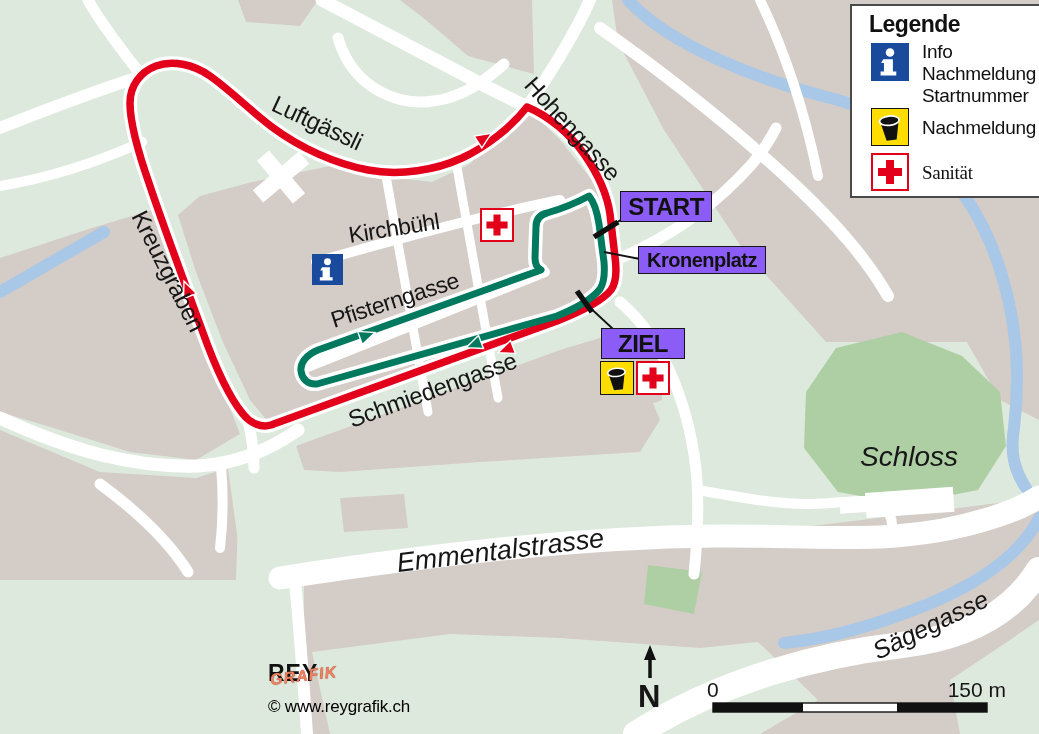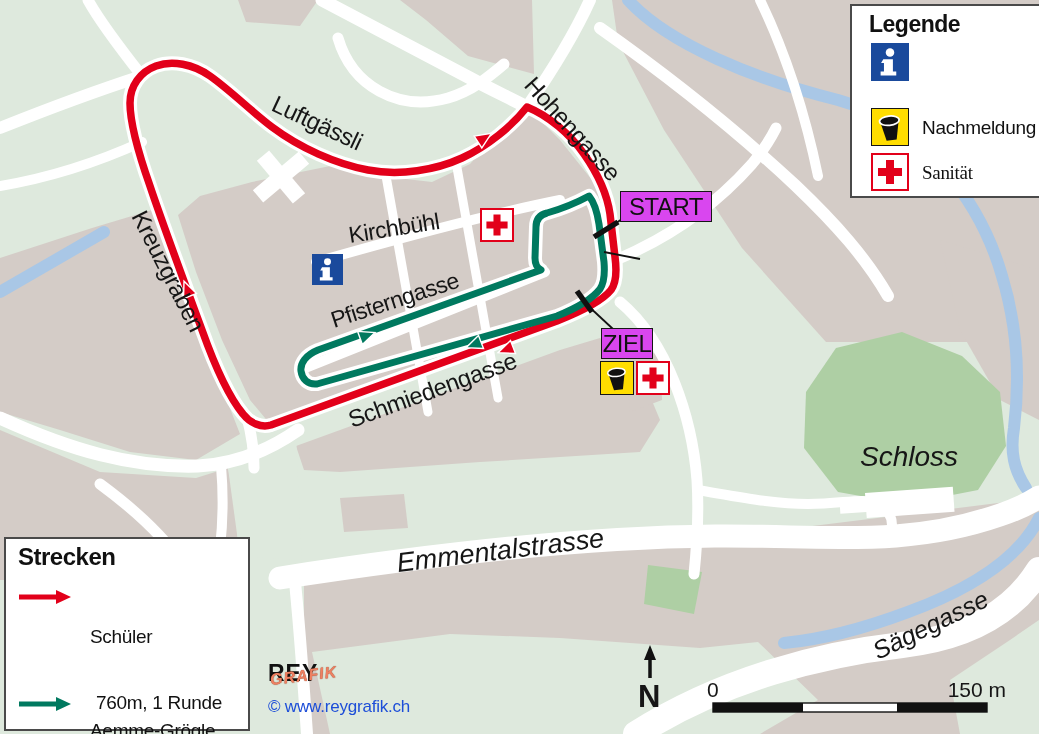--- a/index.html
+++ b/index.html
@@ -6,26 +6,26 @@
   *{box-sizing:border-box;}
   .stage{position:relative;width:1039px;height:734px;overflow:hidden;background:#dee9dd;
          font-family:"Liberation Sans",sans-serif;outline:1px solid #9a9a9a;}
   .stage svg.basemap{position:absolute;left:0;top:0;}
   svg text{font-family:"Liberation Sans",sans-serif;fill:#161616;}
   svg text.street{font-size:23px;letter-spacing:-0.5px;}
   svg text.street-big{font-size:24px;letter-spacing:-0.5px;}
   svg text.italic{font-style:italic;}
   svg text.scale-txt{font-size:21px;}
   svg text.compass-n{font-size:31px;font-weight:bold;}
-  .marker-box{position:absolute;background:#d946ef;border:1.7px solid #161616;
+  .marker-box{position:absolute;background:#8b5cf6;border:1.7px solid #161616;
               display:flex;align-items:center;justify-content:center;
-              font-weight:normal;color:#111;letter-spacing:-0.5px;}
+              font-weight:bold;color:#111;letter-spacing:-0.5px;}
   .marker-start{left:620px;top:191px;width:92px;height:31px;font-size:24px;}
   .marker-kronenplatz{left:638px;top:246px;width:128px;height:28px;font-size:20px;}
-  .marker-ziel{left:601px;top:328px;width:52px;height:31px;font-size:24px;}
+  .marker-ziel{left:601px;top:328px;width:84px;height:31px;font-size:24px;}
 
   .icon-tile{display:inline-block;position:relative;}
   .tile-info{background:#1a4a9c;}
   .tile-cup{background:#ffdd00;border:1.6px solid #161616;}
   .tile-cross{background:#fff;border:2px solid #e2001a;}
   .icon-tile svg{display:block;width:100%;height:100%;}
 
   .map-icon{position:absolute;}
   .map-icon-info{left:312px;top:254px;width:31px;height:31px;}
   .map-icon-cross{left:480px;top:208px;width:34px;height:34px;}
@@ -60,21 +60,21 @@
   .t-aemme{top:137px;}
   .indent1{padding-left:6px;}
 
   
   .logo{position:absolute;left:268px;top:660px;width:110px;height:40px;}
   .logo .rey{font-weight:900;font-size:23px;letter-spacing:1px;color:#111;
              font-stretch:condensed;}
   .logo .grafik{position:absolute;left:2px;top:7px;color:#ee8062;font-style:italic;
                 font-weight:bold;font-size:16px;letter-spacing:1px;transform:rotate(-7deg);
                 text-shadow:0 0 1px #7a2e12;}
-  .copyright{position:absolute;left:268px;top:697px;font-size:17px;color:#1d4ed8;
+  .copyright{position:absolute;left:268px;top:697px;font-size:17px;color:#000000;
              letter-spacing:-0.2px;}
 </style>
 </head>
 <body>
 
 <div class="stage">
 
   <svg class="basemap" width="1039" height="734" viewBox="0 0 1039 734">
 
     <g fill="#d4ccc7">
@@ -187,20 +187,21 @@
       <rect x="713" y="703" width="90" height="9" fill="#111"></rect>
       <rect x="803" y="703" width="94" height="9" fill="#fff"></rect>
       <rect x="897" y="703" width="90" height="9" fill="#111"></rect>
       <rect x="713" y="703" width="274" height="9" fill="none" stroke="#111" stroke-width="1.4"></rect>
       <text class="scale-txt" x="707" y="697">0</text>
       <text class="scale-txt" x="1006" y="697" text-anchor="end">150 m</text>
     </g>
   </svg>
 
   <div class="marker-box marker-start">START</div>
+  <div class="marker-box marker-kronenplatz">Kronenplatz</div>
   <div class="marker-box marker-ziel">ZIEL</div>
 
   <span class="icon-tile tile-info map-icon map-icon-info">
     <svg viewBox="0 0 34 34">
         <g fill="#fff">
       <circle cx="17" cy="8.5" r="3.8"></circle>
       <path d="M 11,14.5 h 8.6 v 11 h 3 v 3.5 h -14 v -3.5 h 3 v -7.5 h -2.6 z"></path>
     </g>
       </svg>
   </span>
@@ -229,58 +230,42 @@
   <div class="legend">
     <div class="legend-title">Legende</div>
     <span class="icon-tile tile-info">
       <svg viewBox="0 0 34 34">
           <g fill="#fff">
         <circle cx="17" cy="8.5" r="3.8"></circle>
         <path d="M 11,14.5 h 8.6 v 11 h 3 v 3.5 h -14 v -3.5 h 3 v -7.5 h -2.6 z"></path>
       </g>
         </svg>
     </span>
+    <div class="legend-lines">
+      <div>Info</div>
+      <div>Nachmeldung</div>
+      <div>Startnummer</div>
+    </div>
     <span class="icon-tile tile-cup">
       <svg viewBox="0 0 34 34">
           <g transform="rotate(-6 17 17)">
         <path d="M 8.5,12 L 26,10.5 L 22,29.5 L 12.5,29.5 Z" fill="#111"></path>
         <ellipse cx="17" cy="11" rx="9.3" ry="4.4" fill="#111" stroke="#fff" stroke-width="1.6"></ellipse>
       </g>
         </svg>
     </span>
     <div class="legend-label l-cup">Nachmeldung</div>
     <span class="icon-tile tile-cross">
       <svg viewBox="0 0 34 34">
         <path d="M 13,5 H 21 V 13 H 29 V 21 H 21 V 29 H 13 V 21 H 5 V 13 H 13 Z" fill="#e2001a"></path>
       </svg>
     </span>
     <div class="legend-label l-cross">Sanität</div>
   </div>
 
-  <div class="strecken">
-    <div class="strecken-title">Strecken</div>
-    <svg class="arrow arrow-red" viewBox="0 0 52 14">
-      <line x1="0" y1="7" x2="38" y2="7" stroke="#e2001a" stroke-width="5"></line>
-      <polygon points="37,0 52,7 37,14" fill="#e2001a"></polygon>
-    </svg>
-    <div class="strecken-text t-schueler">
-      <div>Schüler</div>
-      <div class="indent1">760m, 1 Runde</div>
-      
-      
-    </div>
-    <svg class="arrow arrow-green" viewBox="0 0 52 14">
-      <line x1="0" y1="7" x2="38" y2="7" stroke="#00795f" stroke-width="5"></line>
-      <polygon points="37,0 52,7 37,14" fill="#00795f"></polygon>
-    </svg>
-    <div class="strecken-text t-aemme">
-      <div>Aemme-Grögle</div>
-      
-    </div>
-  </div>
 
   <div class="logo">
     <span class="rey">REY</span>
     <span class="grafik">GRAFIK</span>
   </div>
   <div class="copyright">© www.reygrafik.ch</div>
 
 </div>
 
 </body></html>

